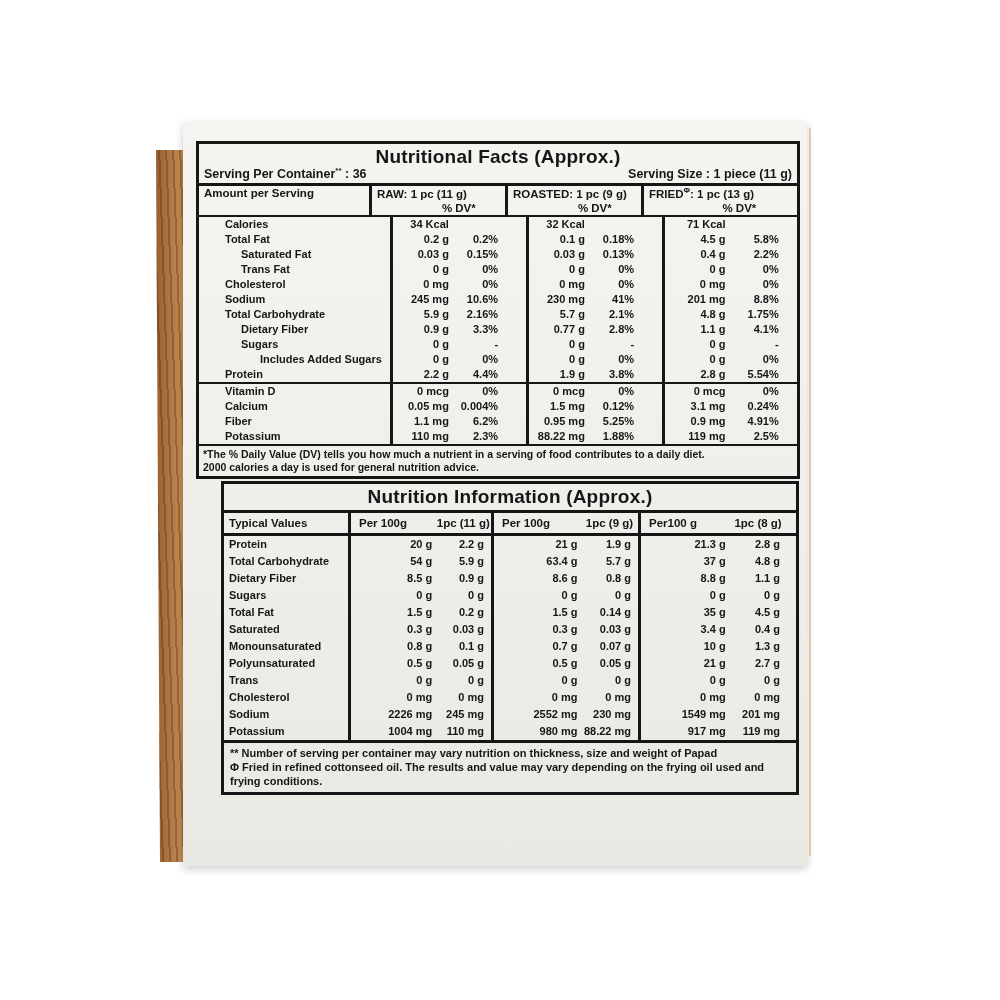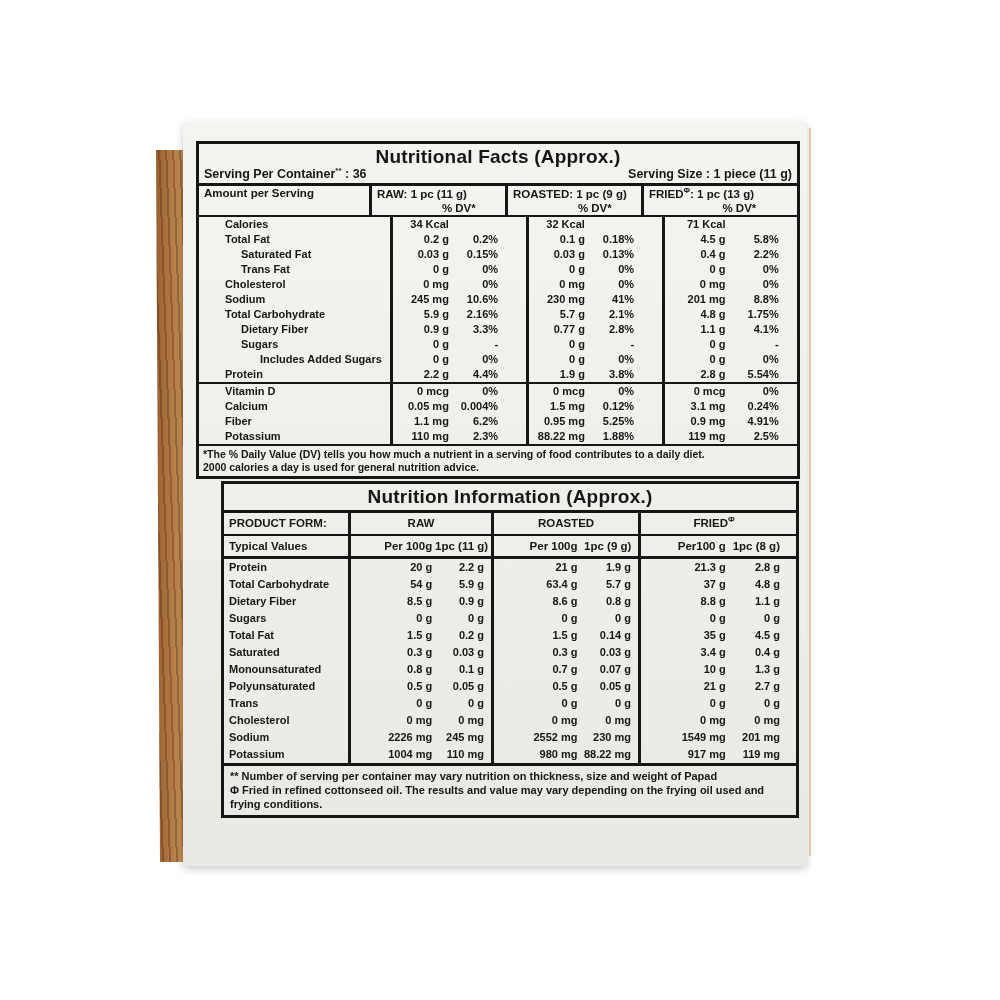--- a/index.html
+++ b/index.html
@@ -54,21 +54,21 @@
   .t2-title { font-size:19px; font-weight:bold; text-align:center; line-height:26px; border-bottom:3px solid #161616; letter-spacing:.2px; }
   .t2-head { display:flex; font-size:11.5px; font-weight:bold; line-height:21px; }
   .t2-prodform { border-bottom:2px solid #161616; }
   .t2-typical  { border-bottom:3px solid #161616; line-height:20px; }
   .t2-label { width:124px; flex:0 0 124px; padding-left:5px; }
   .t2-cell { border-left:3px solid #161616; display:flex; }
   .u-raw { width:143px; flex:0 0 143px; }
   .u-roa { width:147px; flex:0 0 147px; }
   .u-fri { width:149px; flex:0 0 149px; }
   .t2-cell.center { display:block; text-align:center; }
-  .sub1 { width:58%; text-align:right; }
+  .sub1 { width:58%; text-align:left;margin-left:8px; }
   .sub2 { width:42%; text-align:center; }
   .t2-row { display:flex; font-size:11px; font-weight:bold; line-height:17px; }
   .t2-row.tall { line-height:15px; padding:1px 0; }
   .v1 { width:58%; text-align:right; white-space:pre-line; }
   .v2 { width:42%; text-align:right; padding-right:7px; white-space:pre-line; }
   .t2-footnote { border-top:3px solid #161616; font-size:11px; font-weight:bold; line-height:14px; padding:3px 6px 4px 6px; }
 </style>
 </head>
 <body>
 
@@ -328,26 +328,20 @@
         </div>
       </div>
     <div class="t1-footnote sep-top" id="t1-footnote">
         <div>*The % Daily Value (DV) tells you how much a nutrient in a serving of food contributes to a daily diet.</div>
         <div>2000 calories a day is used for general nutrition advice.</div>
       </div>
   </section>
 
   <section class="table2">
     <div class="t2-title">Nutrition Information (Approx.)</div>
-    <div class="t2-head t2-prodform" id="t2-prodform">
-        <div class="t2-label">PRODUCT FORM:</div>
-        <div class="t2-cell center u-raw"><span>RAW</span></div>
-        <div class="t2-cell center u-roa"><span>ROASTED</span></div>
-        <div class="t2-cell center u-fri"><span>FRIED</span><sup>Φ</sup></div>
-      </div>
     <div class="t2-head t2-typical" id="t2-typical">
         <div class="t2-label">Typical Values</div>
         <div class="t2-cell u-raw">
           <span class="sub1">Per 100g</span>
           <span class="sub2">1pc (11 g)</span>
         </div>
         <div class="t2-cell u-roa">
           <span class="sub1">Per 100g</span>
           <span class="sub2">1pc (9 g)</span>
         </div>

